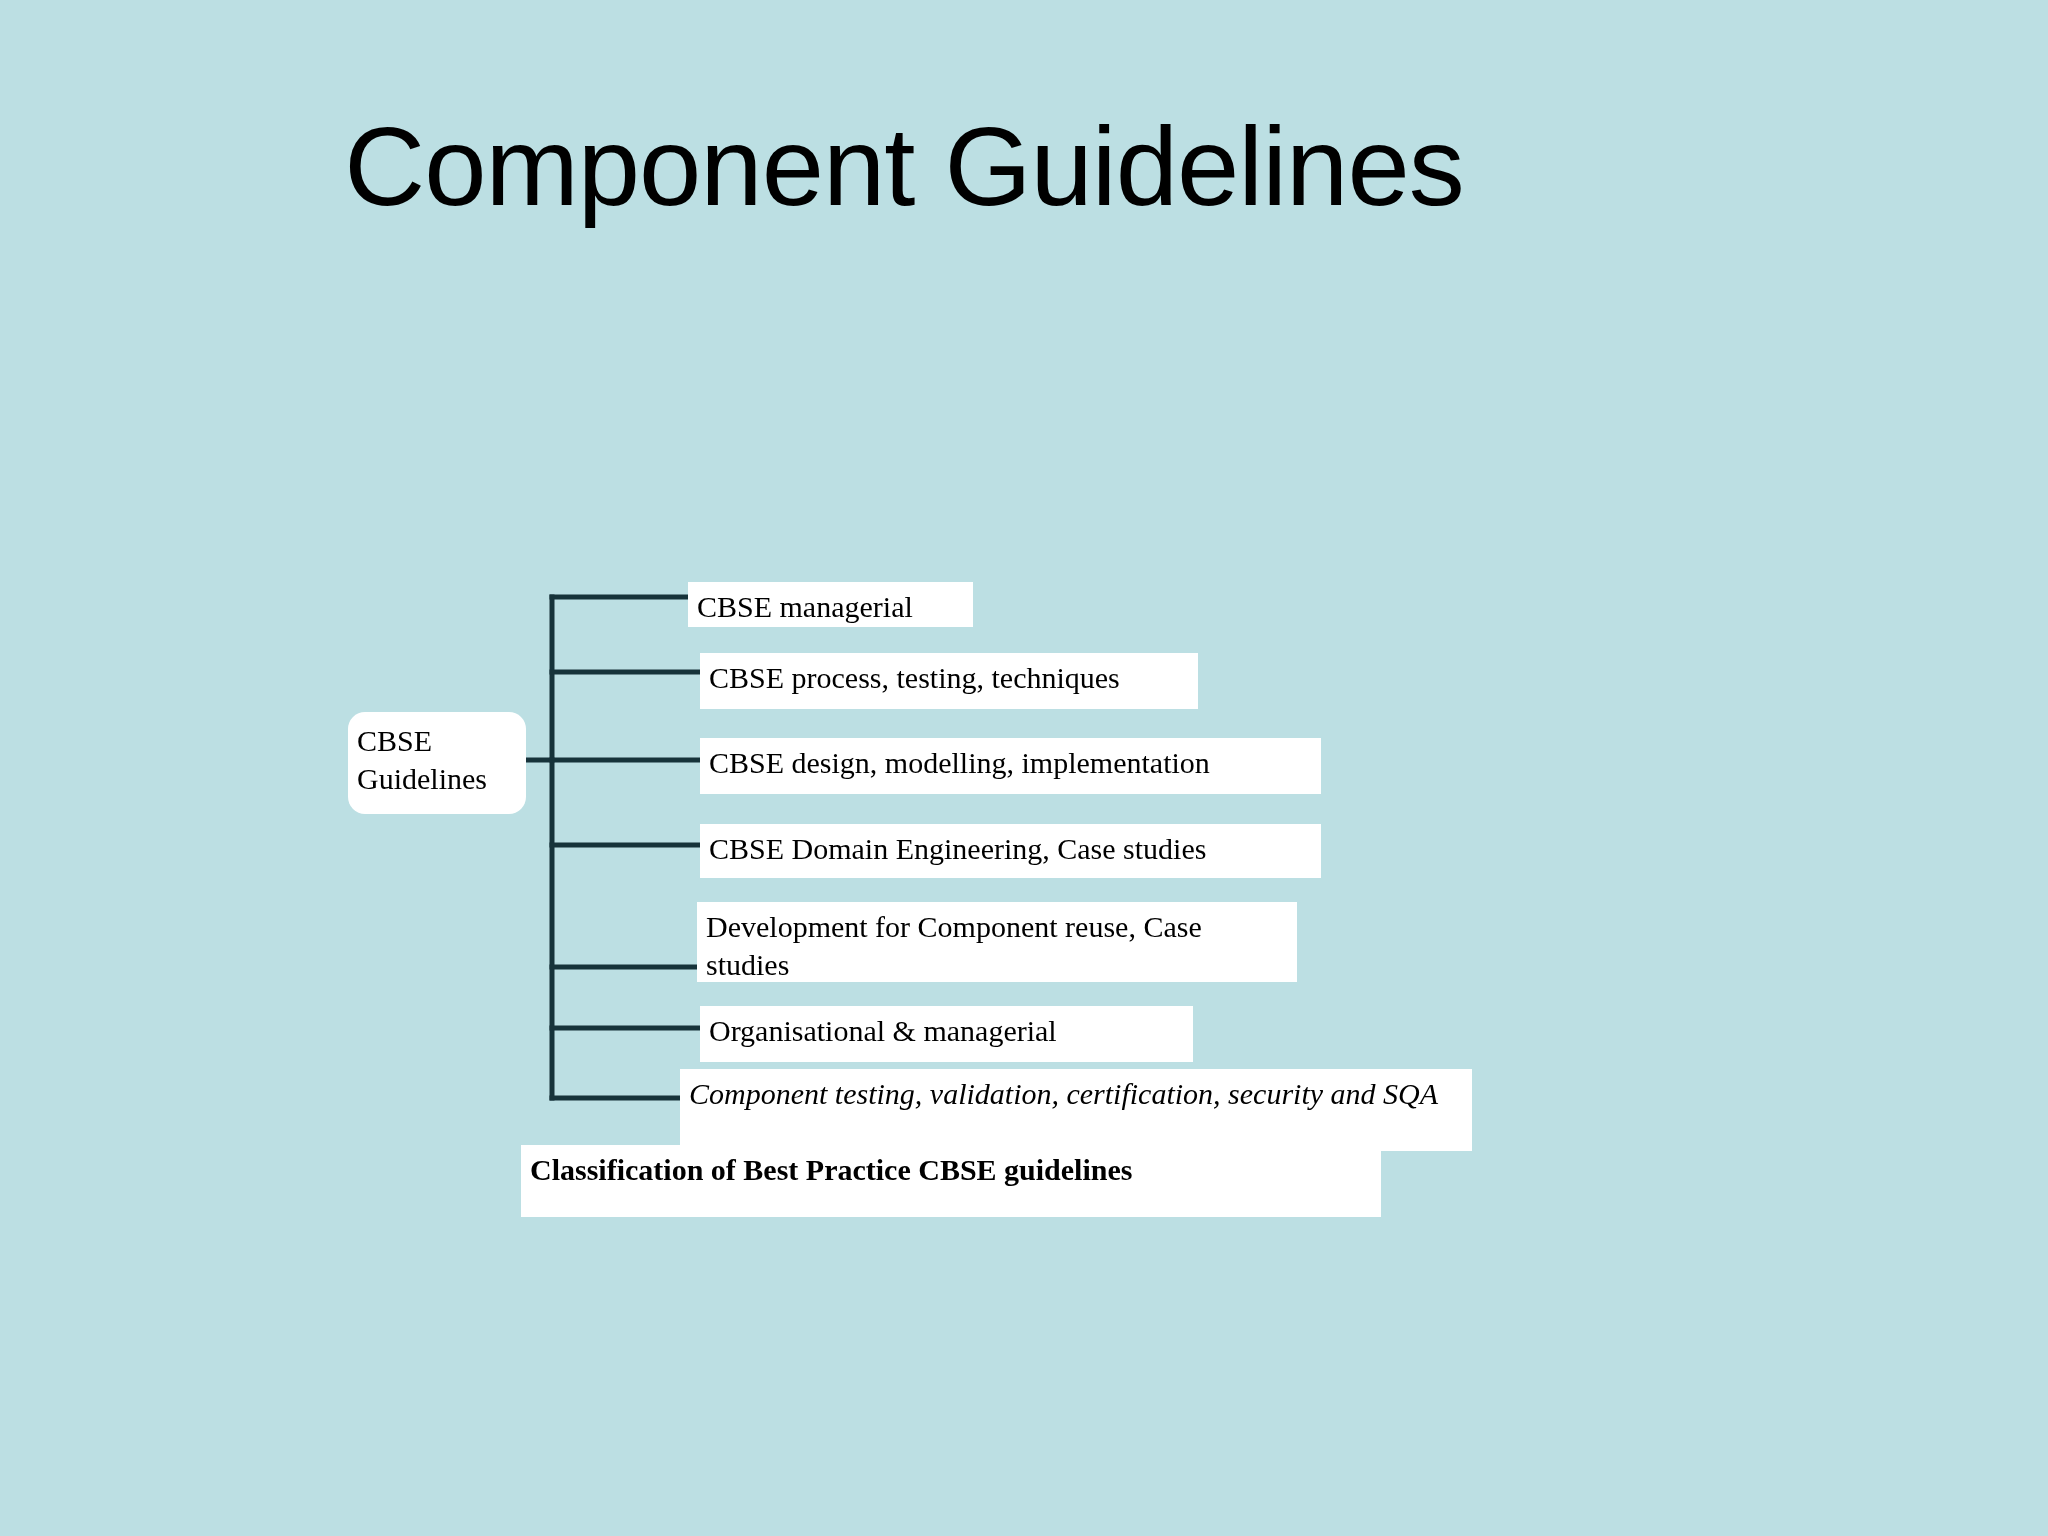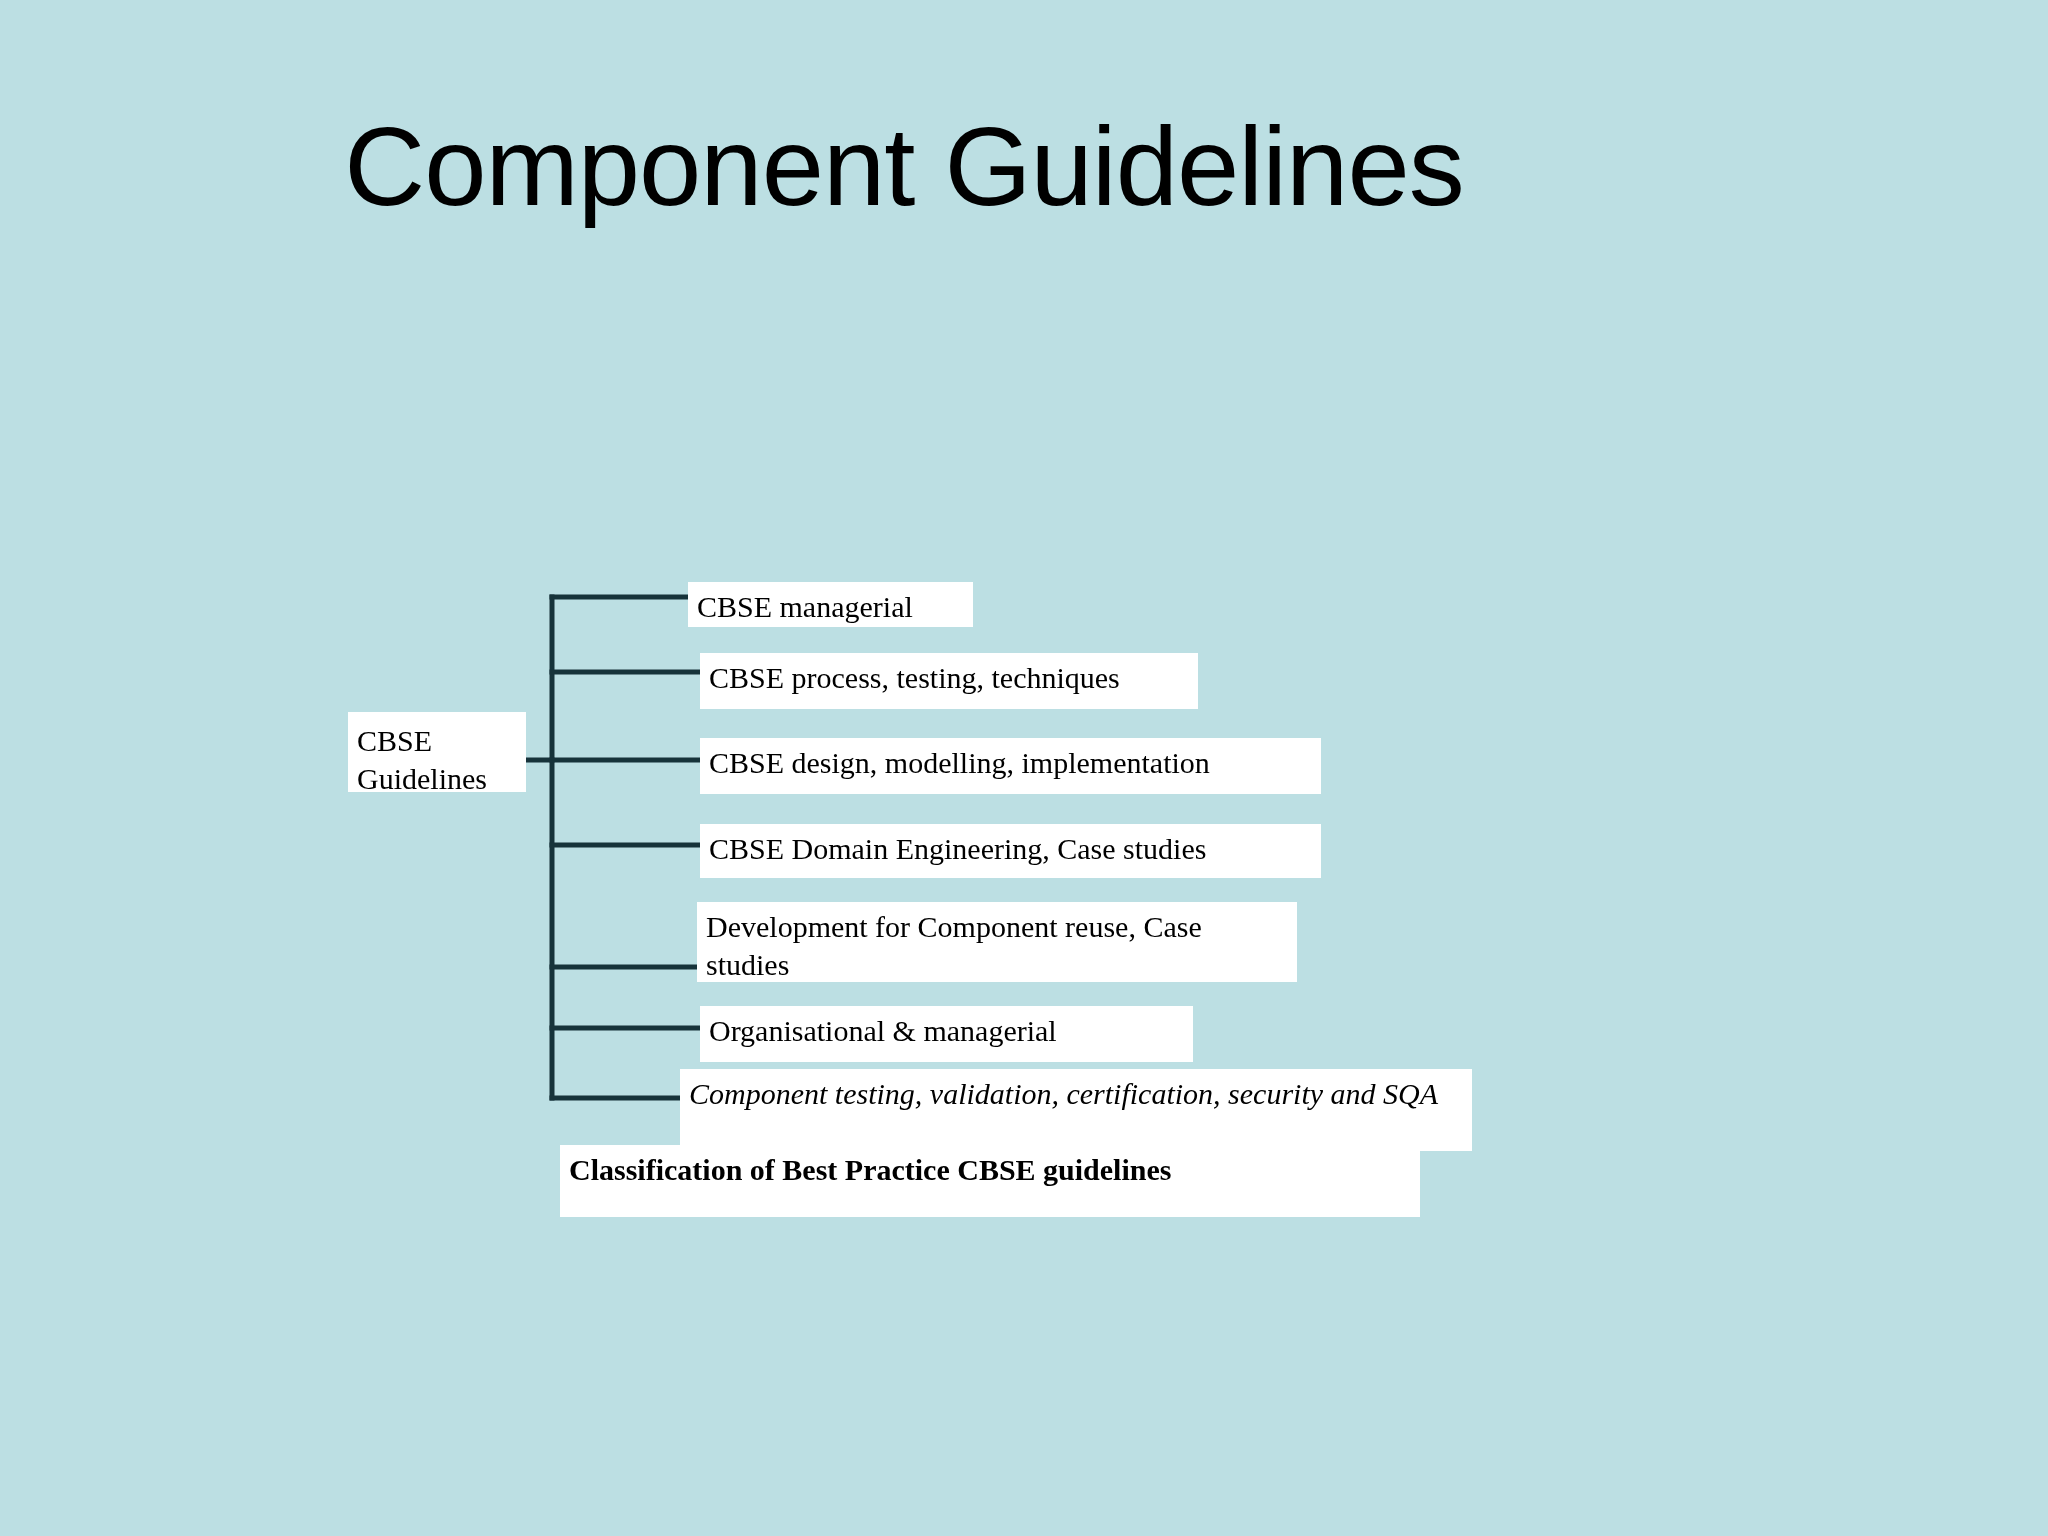--- a/index.html
+++ b/index.html
@@ -67,21 +67,20 @@
   }
   #caption-box {
     position: absolute;
     background: #ffffff;
     color: #000000;
     font-family: "Liberation Serif", "DejaVu Serif", serif;
     font-size: 30px;
     font-weight: bold;
     box-sizing: border-box;
     padding: 8px 10px 6px 9px;
-    margin-left: 39px;
   }
 </style>
 </head>
 <body>
 
 <div id="slide">
 
   <div id="slide-title">Component Guidelines</div>
 
   <div id="diagram">
@@ -96,21 +95,21 @@
         <line x1="552" y1="597" x2="688" y2="597"></line>
         <line x1="552" y1="672" x2="700" y2="672"></line>
         <line x1="552" y1="760" x2="700" y2="760"></line>
         <line x1="552" y1="845" x2="700" y2="845"></line>
         <line x1="552" y1="967" x2="697" y2="967"></line>
         <line x1="552" y1="1028" x2="700" y2="1028"></line>
         <line x1="552" y1="1098" x2="680" y2="1098"></line>
       </g>
     </svg>
 
-    <div class="node-box root" style="left:348px; top:712px; width:178px; height:80px;">
+    <div class="node-box root" style="left:348px; top:712px; width:178px; height:102px;border-radius:17px;">
       <span class="node-line">CBSE</span>
       <span class="node-line">Guidelines</span>
     </div>
 
     <div class="node-box" style="left:688px; top:582px; width:285px; height:45px;">
       <span>CBSE managerial</span>
     </div>
 
     <div class="node-box" style="left:700px; top:653px; width:498px; height:56px;">
       <span>CBSE process, testing, techniques</span>

